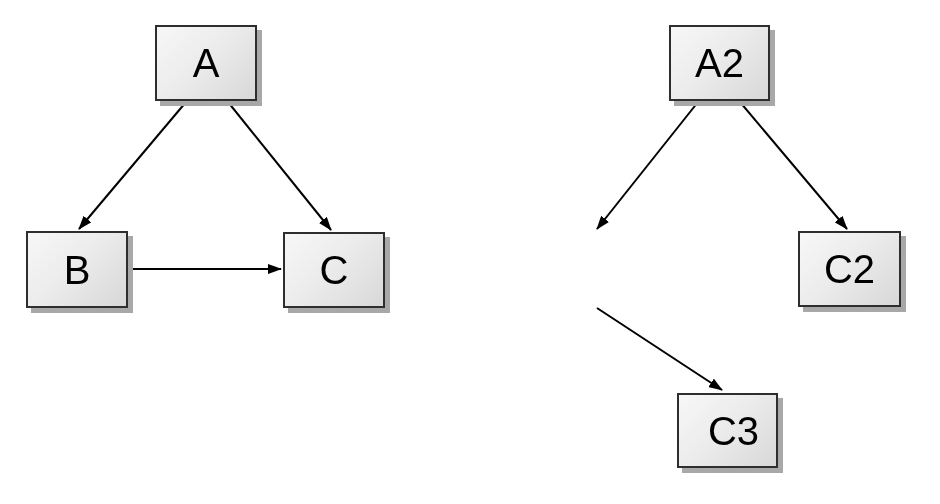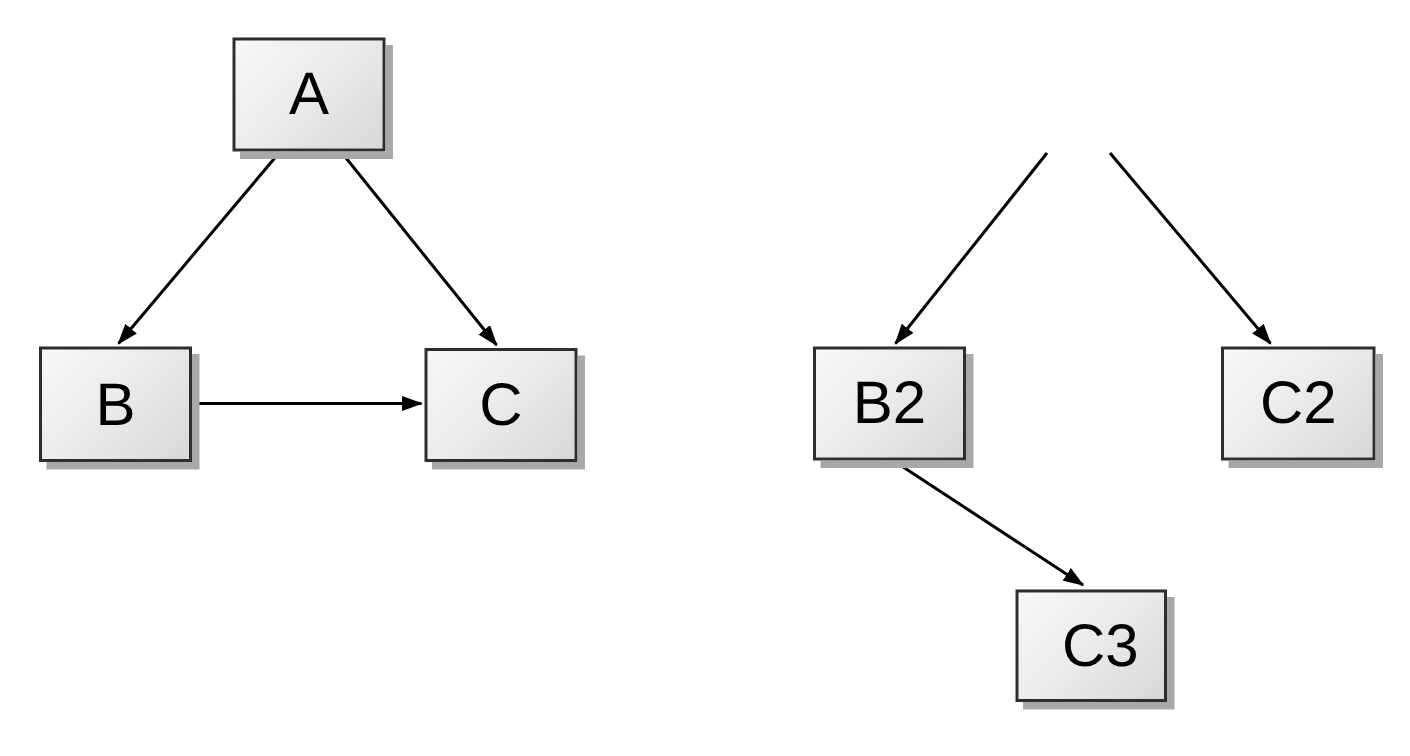--- a/index.html
+++ b/index.html
@@ -63,22 +63,22 @@
 
 <div class="node" style="left: 155px; top: 25px; width: 102px; height: 76px; border-color: rgb(46, 46, 46);">
       <span class="node-label" style="color: rgb(0, 0, 0);">A</span>
     </div>
     <div class="node" style="left: 26px; top: 231px; width: 102px; height: 77px; border-color: rgb(46, 46, 46);">
       <span class="node-label" style="color: rgb(0, 0, 0);">B</span>
     </div>
     <div class="node" style="left: 283px; top: 232px; width: 102px; height: 76px; border-color: rgb(46, 46, 46);">
       <span class="node-label" style="color: rgb(0, 0, 0);">C</span>
     </div>
-    <div class="node" style="left: 542px; top: 231px; width: 102px; height: 76px; border-color: rgb(46, 46, 46);">
-      <span class="node-label" style="color: rgb(0, 0, 0);">B2</span>
+    <div class="node" style="left: 669px; top: 25px; width: 101px; height: 76px; border-color: rgb(46, 46, 46);">
+      <span class="node-label" style="color: rgb(0, 0, 0);">A2</span>
     </div>
-    <div class="node" style="left: 798px; top: 231px; width: 103px; height: 76px; border-color: rgb(46, 46, 46); margin-left: 16px;">
+    <div class="node" style="left: 798px; top: 231px; width: 103px; height: 76px; border-color: rgb(46, 46, 46);">
       <span class="node-label" style="color: rgb(0, 0, 0);">C2</span>
     </div>
     <div class="node" style="left: 677px; top: 393px; width: 101px; height: 75px; border-color: rgb(46, 46, 46);">
       <span class="node-label" style="color: rgb(0, 0, 0); margin-left: 12px;">C3</span>
     </div>
   </div>
 
 </body></html>

